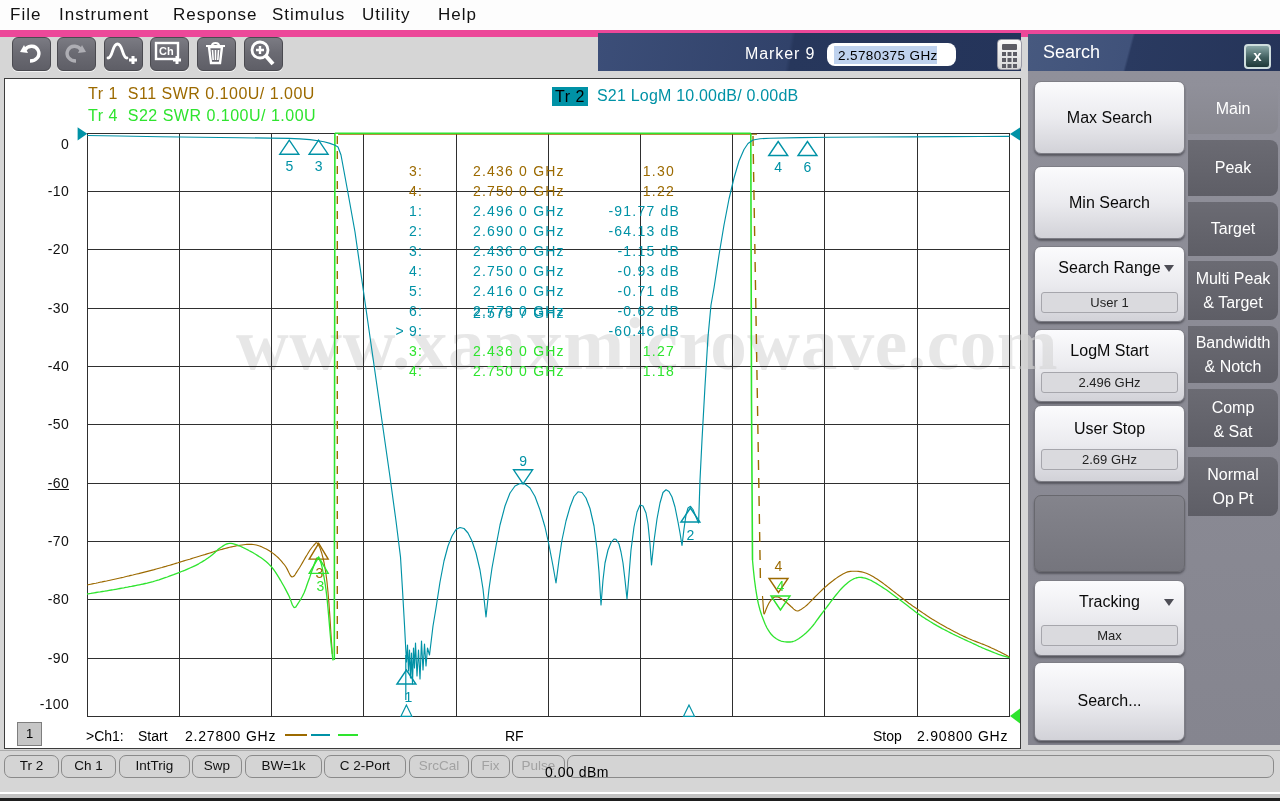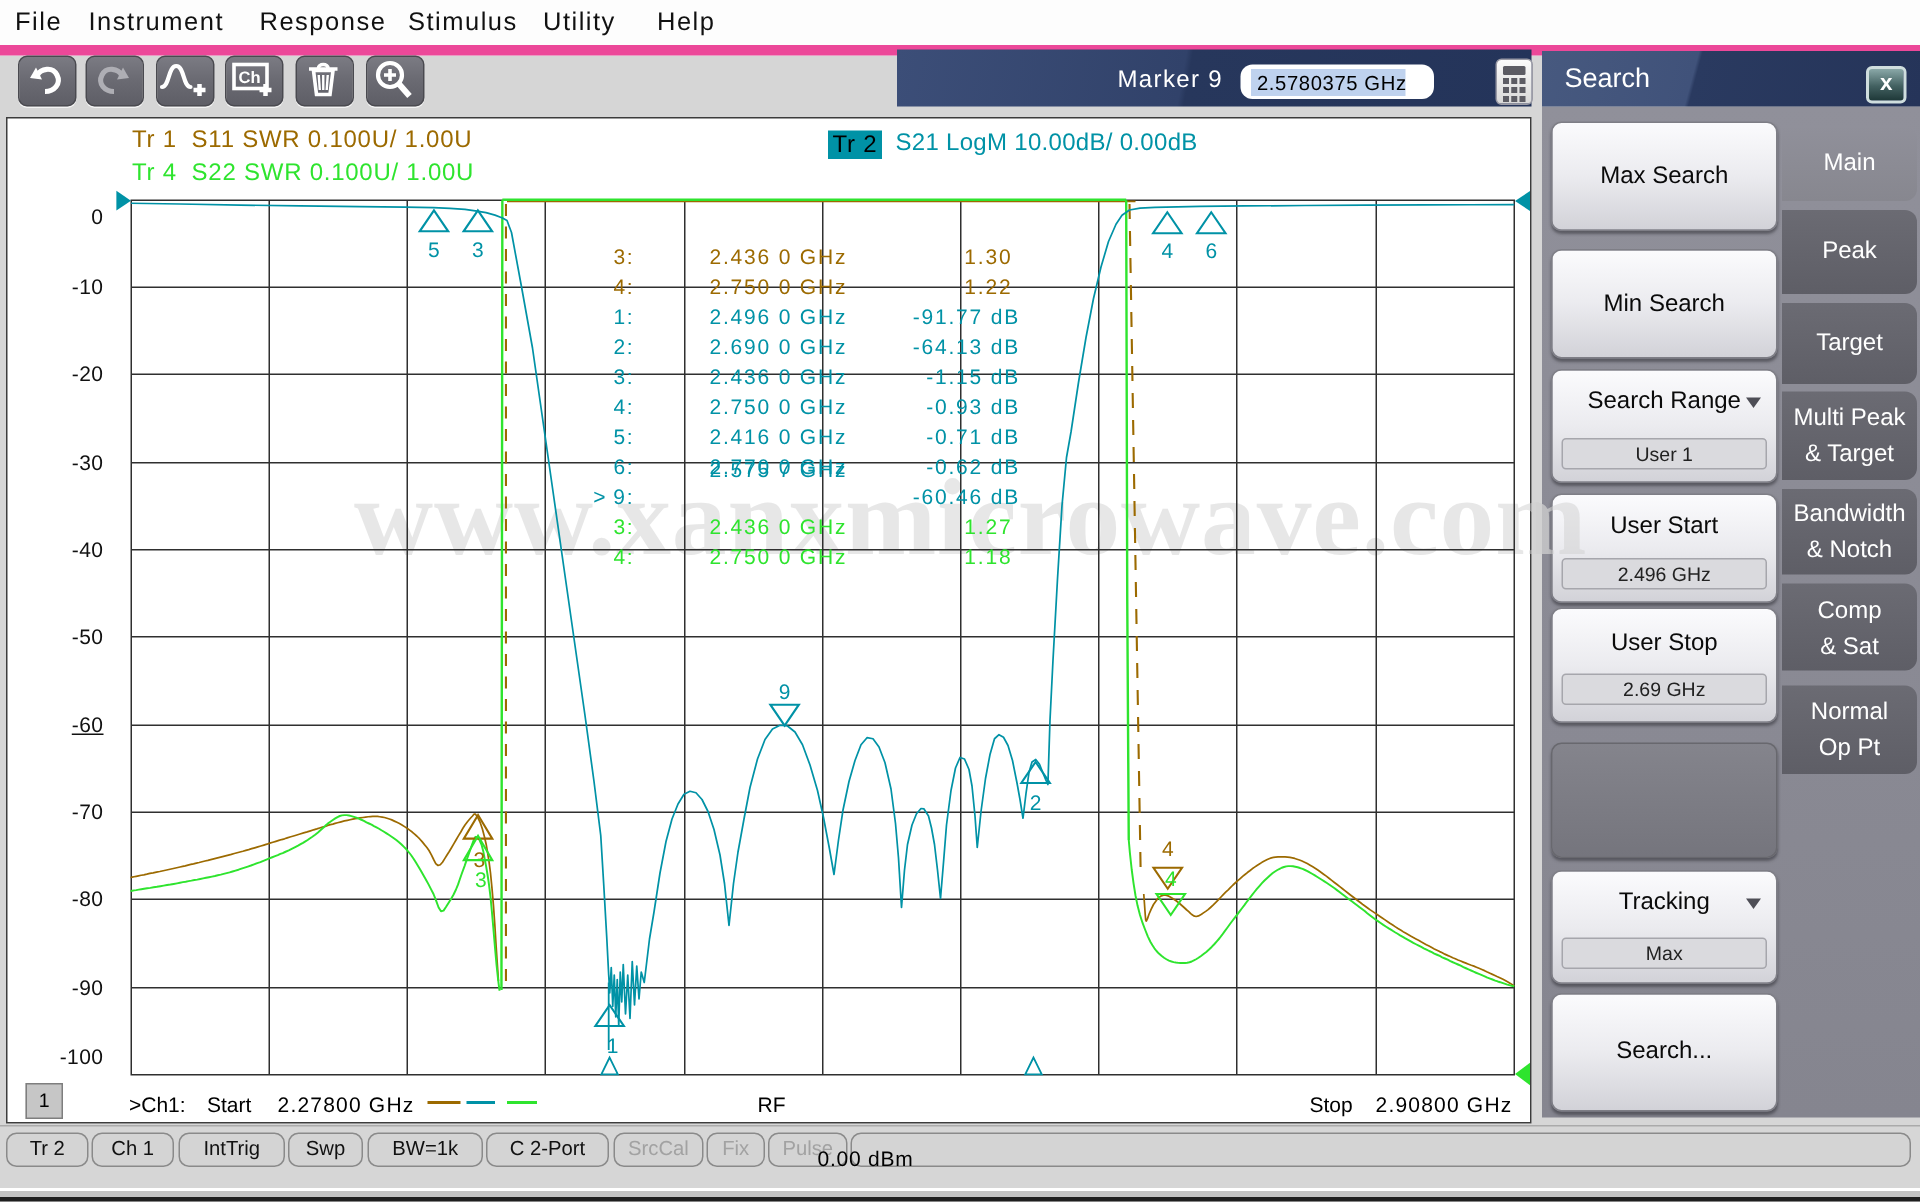--- a/index.html
+++ b/index.html
@@ -254,21 +254,21 @@
   </div>
 <div class="pbtn" style="top:166px;height:71px;">
     <div class="lbl" style="top:27px">Min Search</div>
   </div>
 <div class="pbtn" style="top:246px;height:74px;">
     <div class="lbl" style="top:12px">Search Range</div>
     <div class="drop" style="top:18px"></div>
     <div class="inset" style="top:45px">User 1</div>
   </div>
 <div class="pbtn" style="top:329px;height:71px;">
-    <div class="lbl" style="top:12px">User Start</div>
+    <div class="lbl" style="top:12px">LogM Start</div>
     <div class="inset" style="top:42px">2.496 GHz</div>
   </div>
 <div class="pbtn" style="top:405px;height:75px;">
     <div class="lbl" style="top:14px">User Stop</div>
     <div class="inset" style="top:43px">2.69 GHz</div>
   </div>
 <div class="pbtn" style="top:495px;height:75px;background:linear-gradient(180deg,#84848c,#75757d);border:1px solid #68686e;"></div>
 <div class="pbtn" style="top:580px;height:74px;">
     <div class="lbl" style="top:12px">Tracking</div>
     <div class="drop" style="top:18px"></div>

